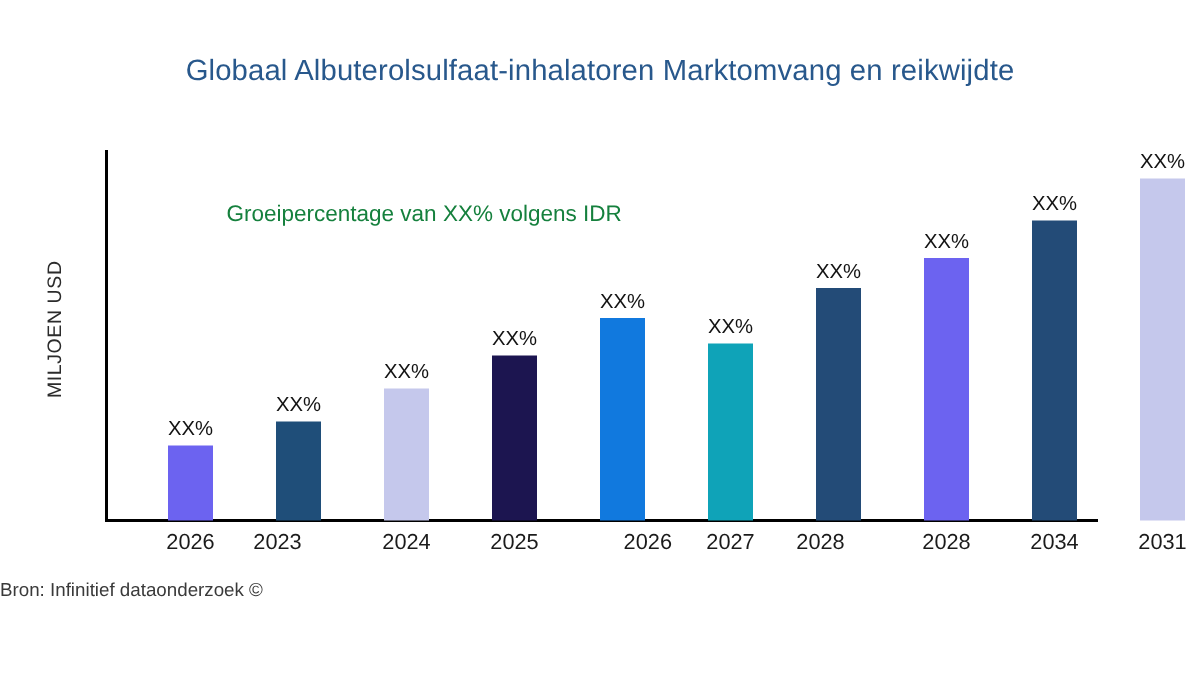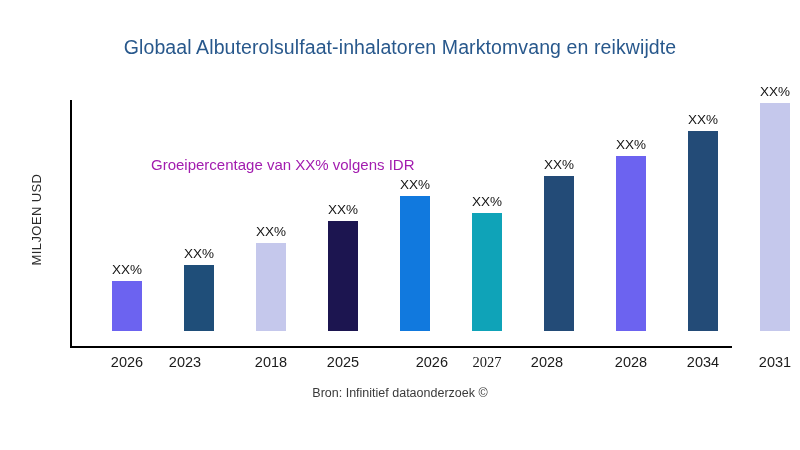--- a/index.html
+++ b/index.html
@@ -16,37 +16,37 @@
     white-space:nowrap;
   }
 
   #y-axis-label{
     position:absolute;left:-74px;top:212px;width:220px;
     transform:rotate(-90deg);text-align:center;
     font-size:13px;color:#2b2b2b;letter-spacing:.4px;white-space:nowrap;
   }
 
   #annotation{
-    position:absolute;left:151px;top:156px;
-    font-size:15px;color:#a21caf;white-space:nowrap;
+    position:absolute;left:151px;top:134px;
+    font-size:15px;color:#15803d;white-space:nowrap;
   }
 
   #source-note{
-    position:absolute;left:0;top:386px;width:800px;text-align:center;
+    position:absolute;left:0;top:386px;width:800px;text-align:left;
     font-size:12.5px;color:#3a3a3a;white-space:nowrap;
   }
 
   
   #y-spine{position:absolute;left:70px;top:100px;width:2px;height:248px;background:#000;}
   #x-spine{position:absolute;left:70px;top:346px;width:662px;height:2px;background:#000;}
 
   
   #plot{position:absolute;left:70px;top:100px;width:730px;height:247px;}
 
-  .bar-group{position:absolute;bottom:16px;width:30px;}
+  .bar-group{position:absolute;bottom:0;width:30px;}
   .bar{width:30px;}
   .bar-value{
     position:absolute;left:-18px;width:66px;text-align:center;
     font-size:13.5px;color:#131313;white-space:nowrap;
   }
 
   .tick-label{
     position:absolute;top:354px;width:66px;text-align:center;
     font-size:14.5px;color:#1b1b1b;white-space:nowrap;
   }
@@ -105,21 +105,21 @@
       <div class="bar-group" style="left: 690px; height: 228px;">
         <div class="bar-value" style="bottom: 232px;">XX%</div>
         <div class="bar" style="height: 228px; background: rgb(197, 200, 236);"></div>
       </div>
     </div>
 
   <div id="source-note">Bron: Infinitief dataonderzoek ©</div>
 
 <div class="tick-label" style="left: 94px;">2026</div>
     <div class="tick-label" style="left: 152px;">2023</div>
-    <div class="tick-label" style="left: 238px;">2018</div>
+    <div class="tick-label" style="left: 238px;">2024</div>
     <div class="tick-label" style="left: 310px;">2025</div>
     <div class="tick-label" style="left: 382px; text-align: right;">2026</div>
-    <div class="tick-label" style="left: 454px; font-family: Liberation Serif, serif;">2027</div>
+    <div class="tick-label" style="left: 454px;">2027</div>
     <div class="tick-label" style="left: 514px;">2028</div>
     <div class="tick-label" style="left: 598px;">2028</div>
     <div class="tick-label" style="left: 670px;">2034</div>
     <div class="tick-label" style="left: 742px;">2031</div>
   </div>
 
 </body></html>

